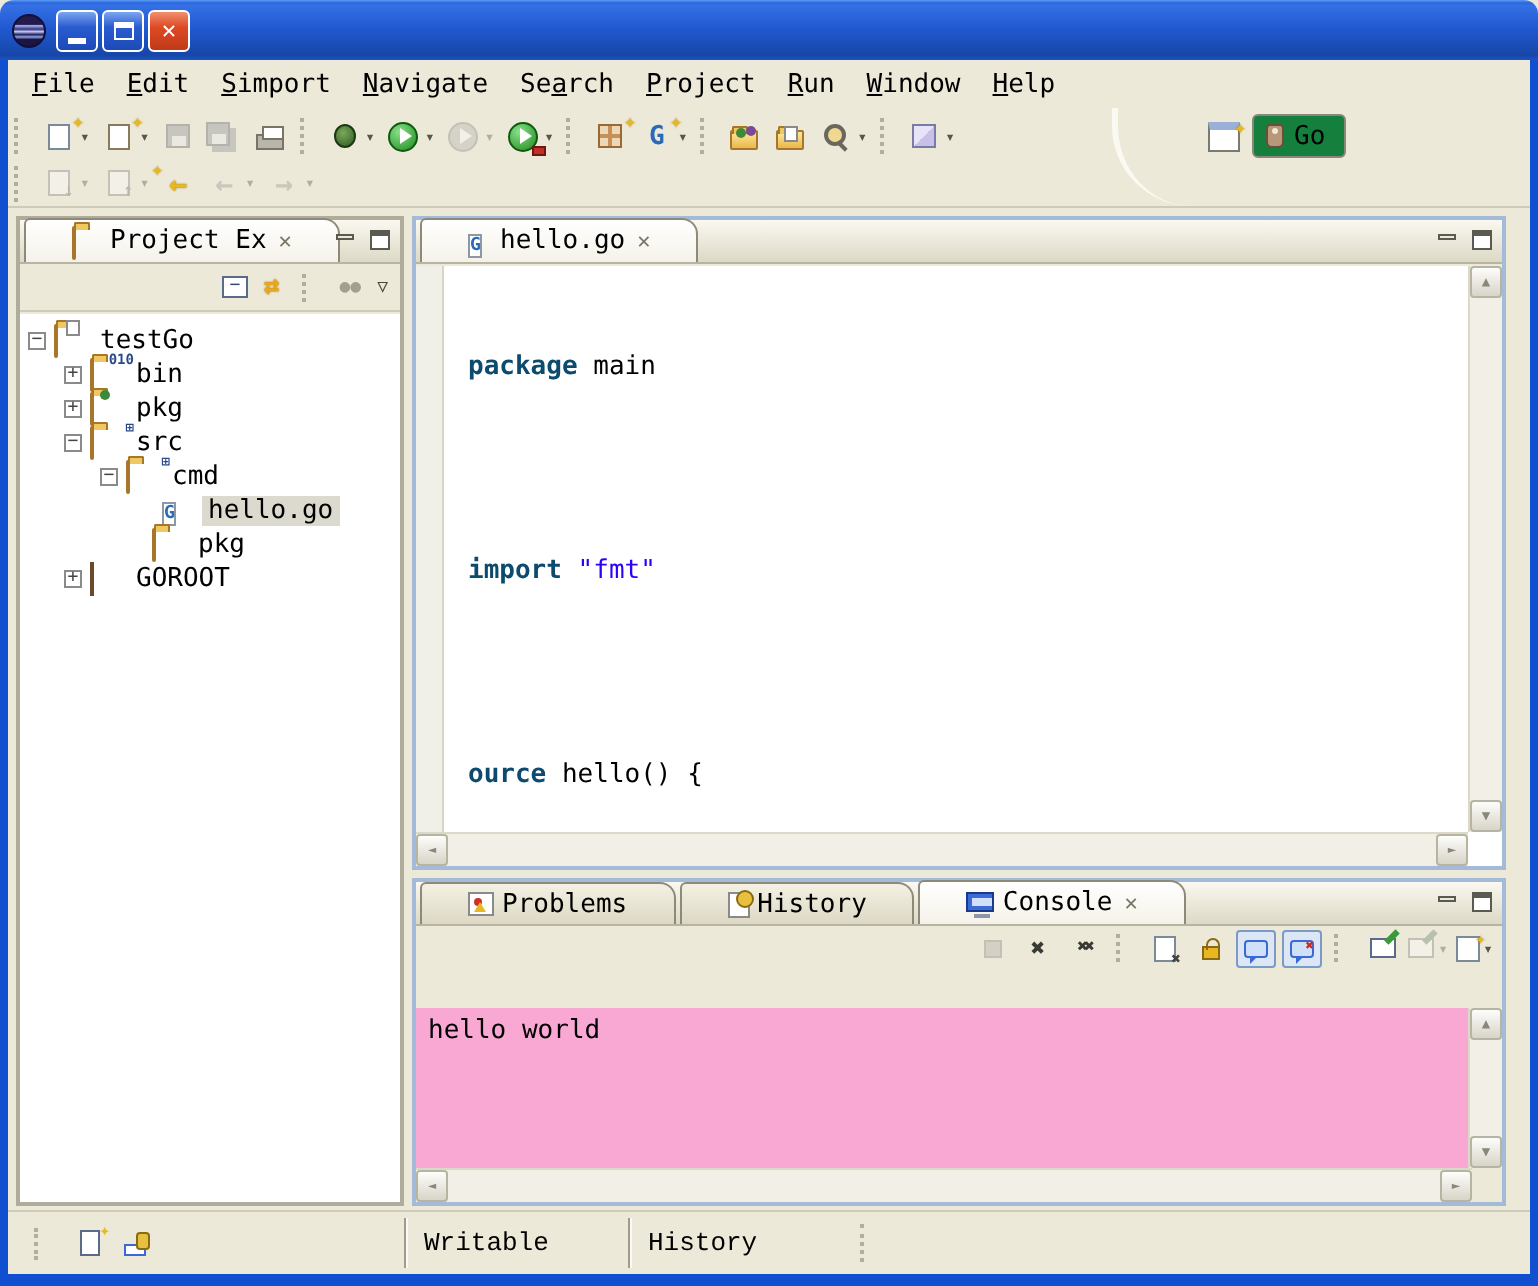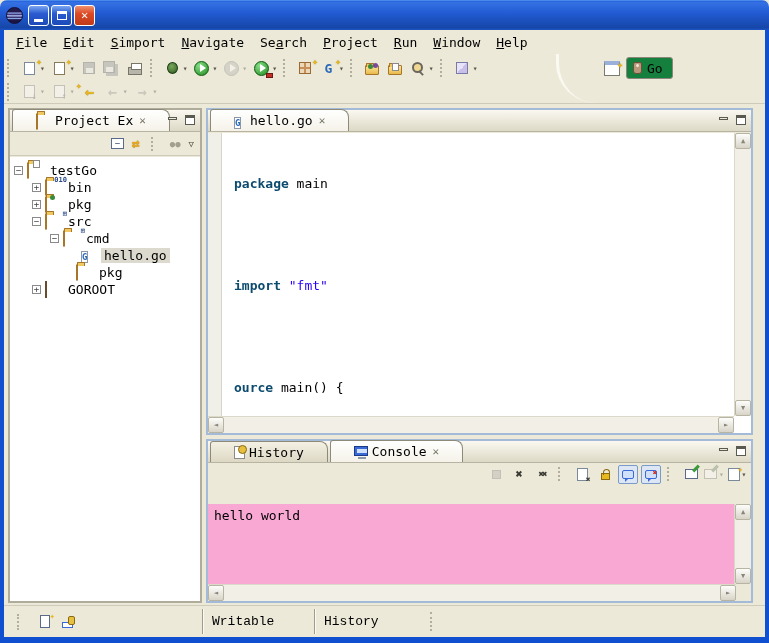--- a/index.html
+++ b/index.html
@@ -430,39 +430,43 @@
             </span>
         </span>
       </div>
       <div class="ebody">
         <div class="ruler"></div>
         <div class="code">
           <div class="cl"><span class="kw">package</span><span> main</span></div>
           <div class="cl"></div>
           <div class="cl"><span class="kw">import</span><span> </span><span class="str">"fmt"</span></div>
           <div class="cl"></div>
-          <div class="cl"><span class="kw">ource</span><span> main() {</span></div>
+          <div class="cl"><span class="kw">ource</span><span> hello() {</span></div>
           
           
           
         </div>
         <div class="vscroll" style="top:0;bottom:17px;">
           <span class="sbtn" style="top:0;">▲</span>
           <span class="sbtn" style="bottom:0;position:absolute;">▼</span>
         </div>
         <div class="hscroll" style="bottom:0;right:17px;">
           <span class="sbtn">◄</span>
           <span class="sbtn">►</span>
         </div>
       </div>
     </div>
 
     <div class="panel blue" style="left:202px;top:409px;width:547px;height:164px;">
       <div class="ptabs">
         <span class="tab">
+          <span class="probic"></span>
+          <span>Problems</span>
+        </span>
+        <span class="tab">
           <span class="histic"></span>
           <span>History</span>
         </span>
         <span class="tab active">
           <span class="consic"></span>
           <span>Console</span>
           <span class="tclose">✕</span>
         </span>
         <span class="pbtns">
           <span class="pb min">

